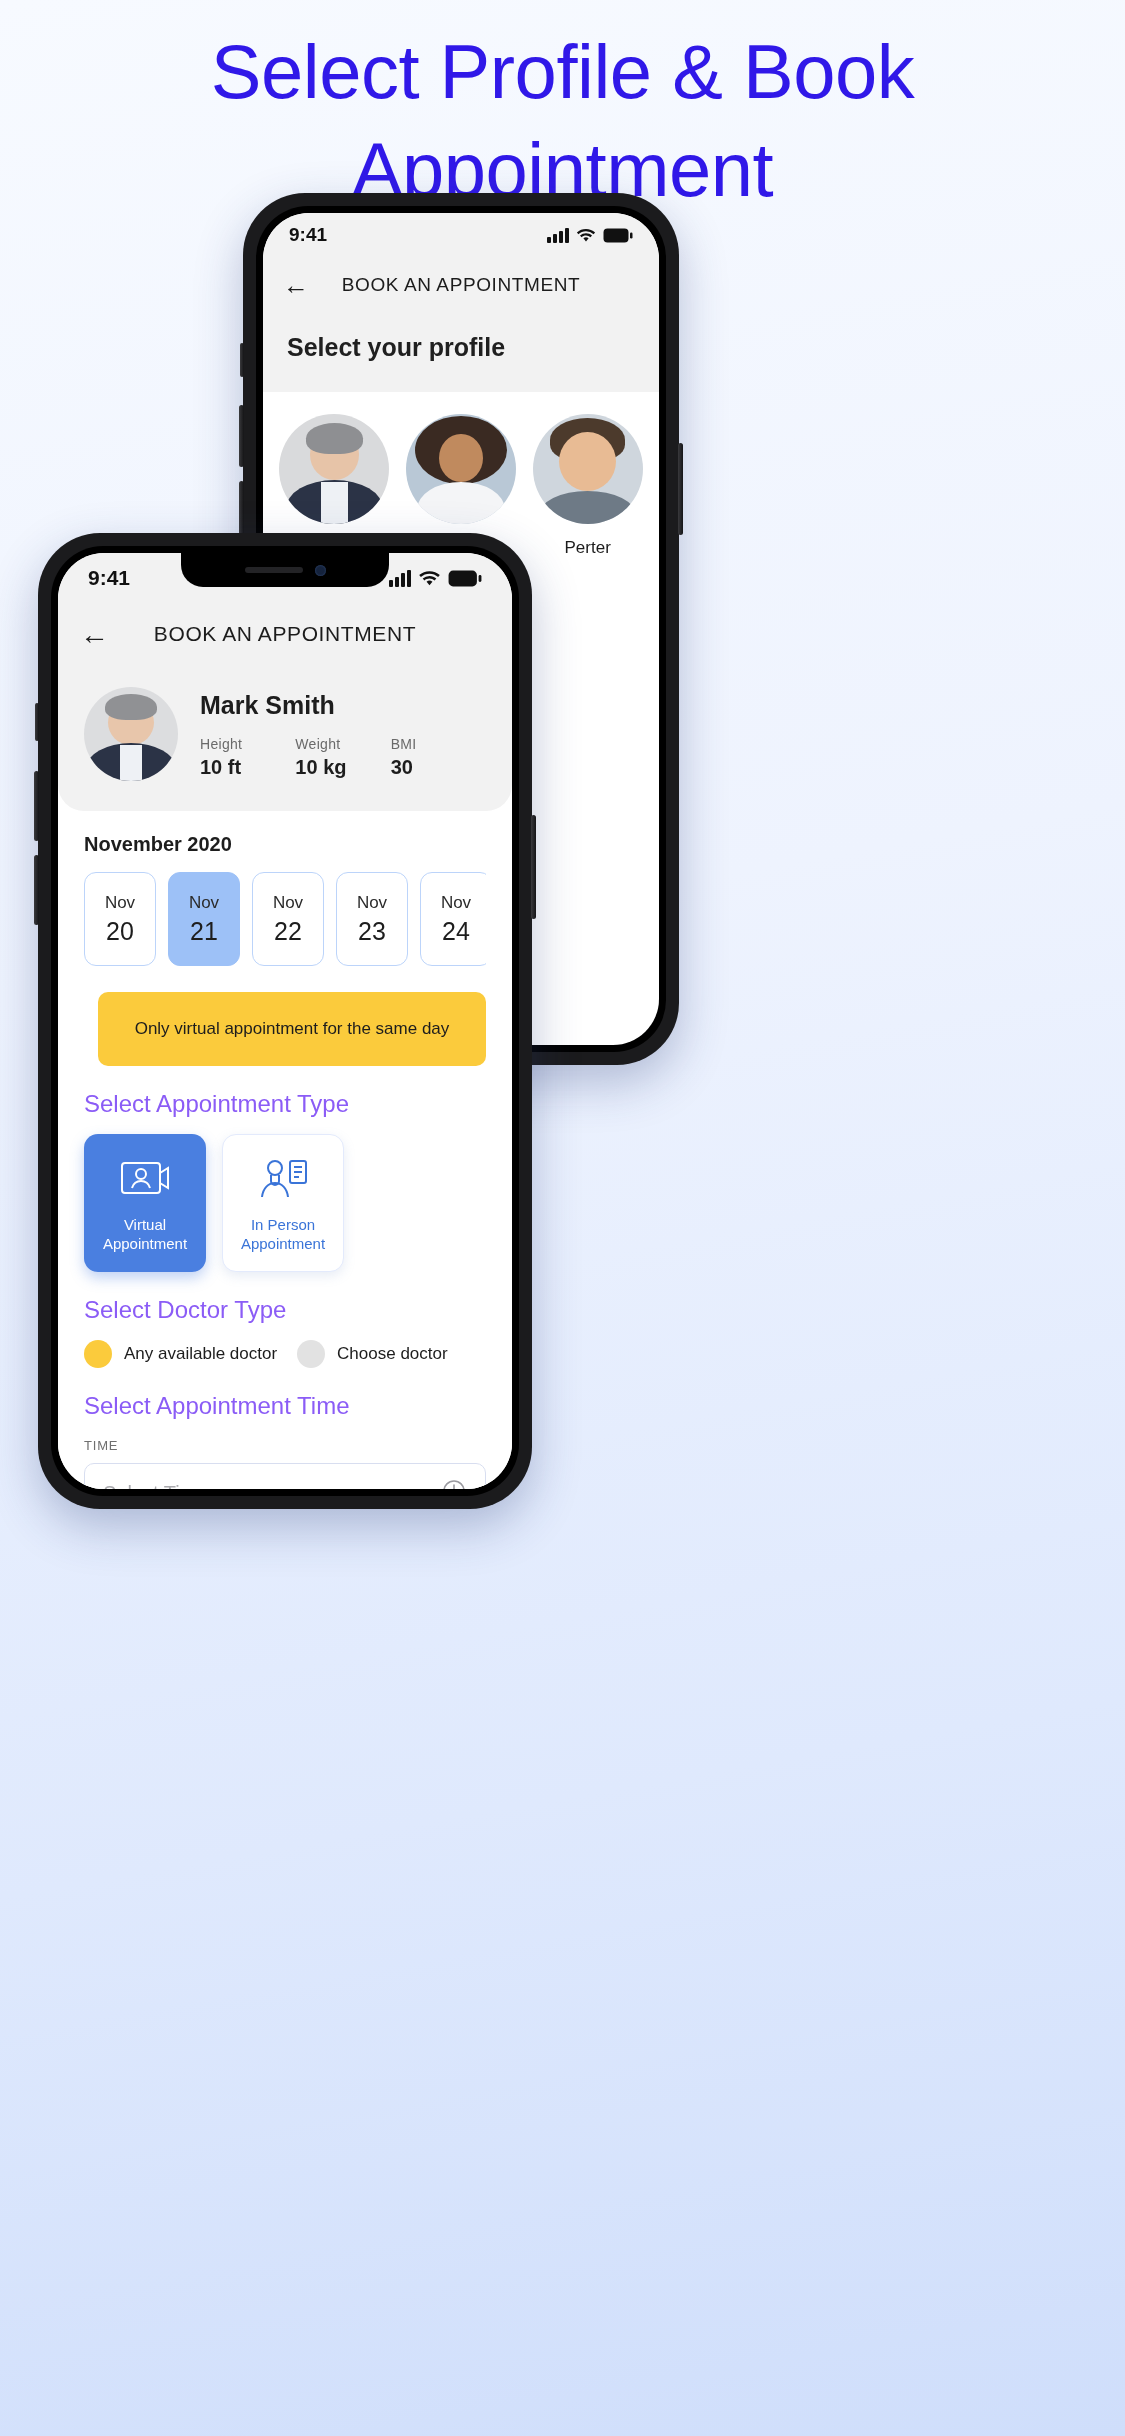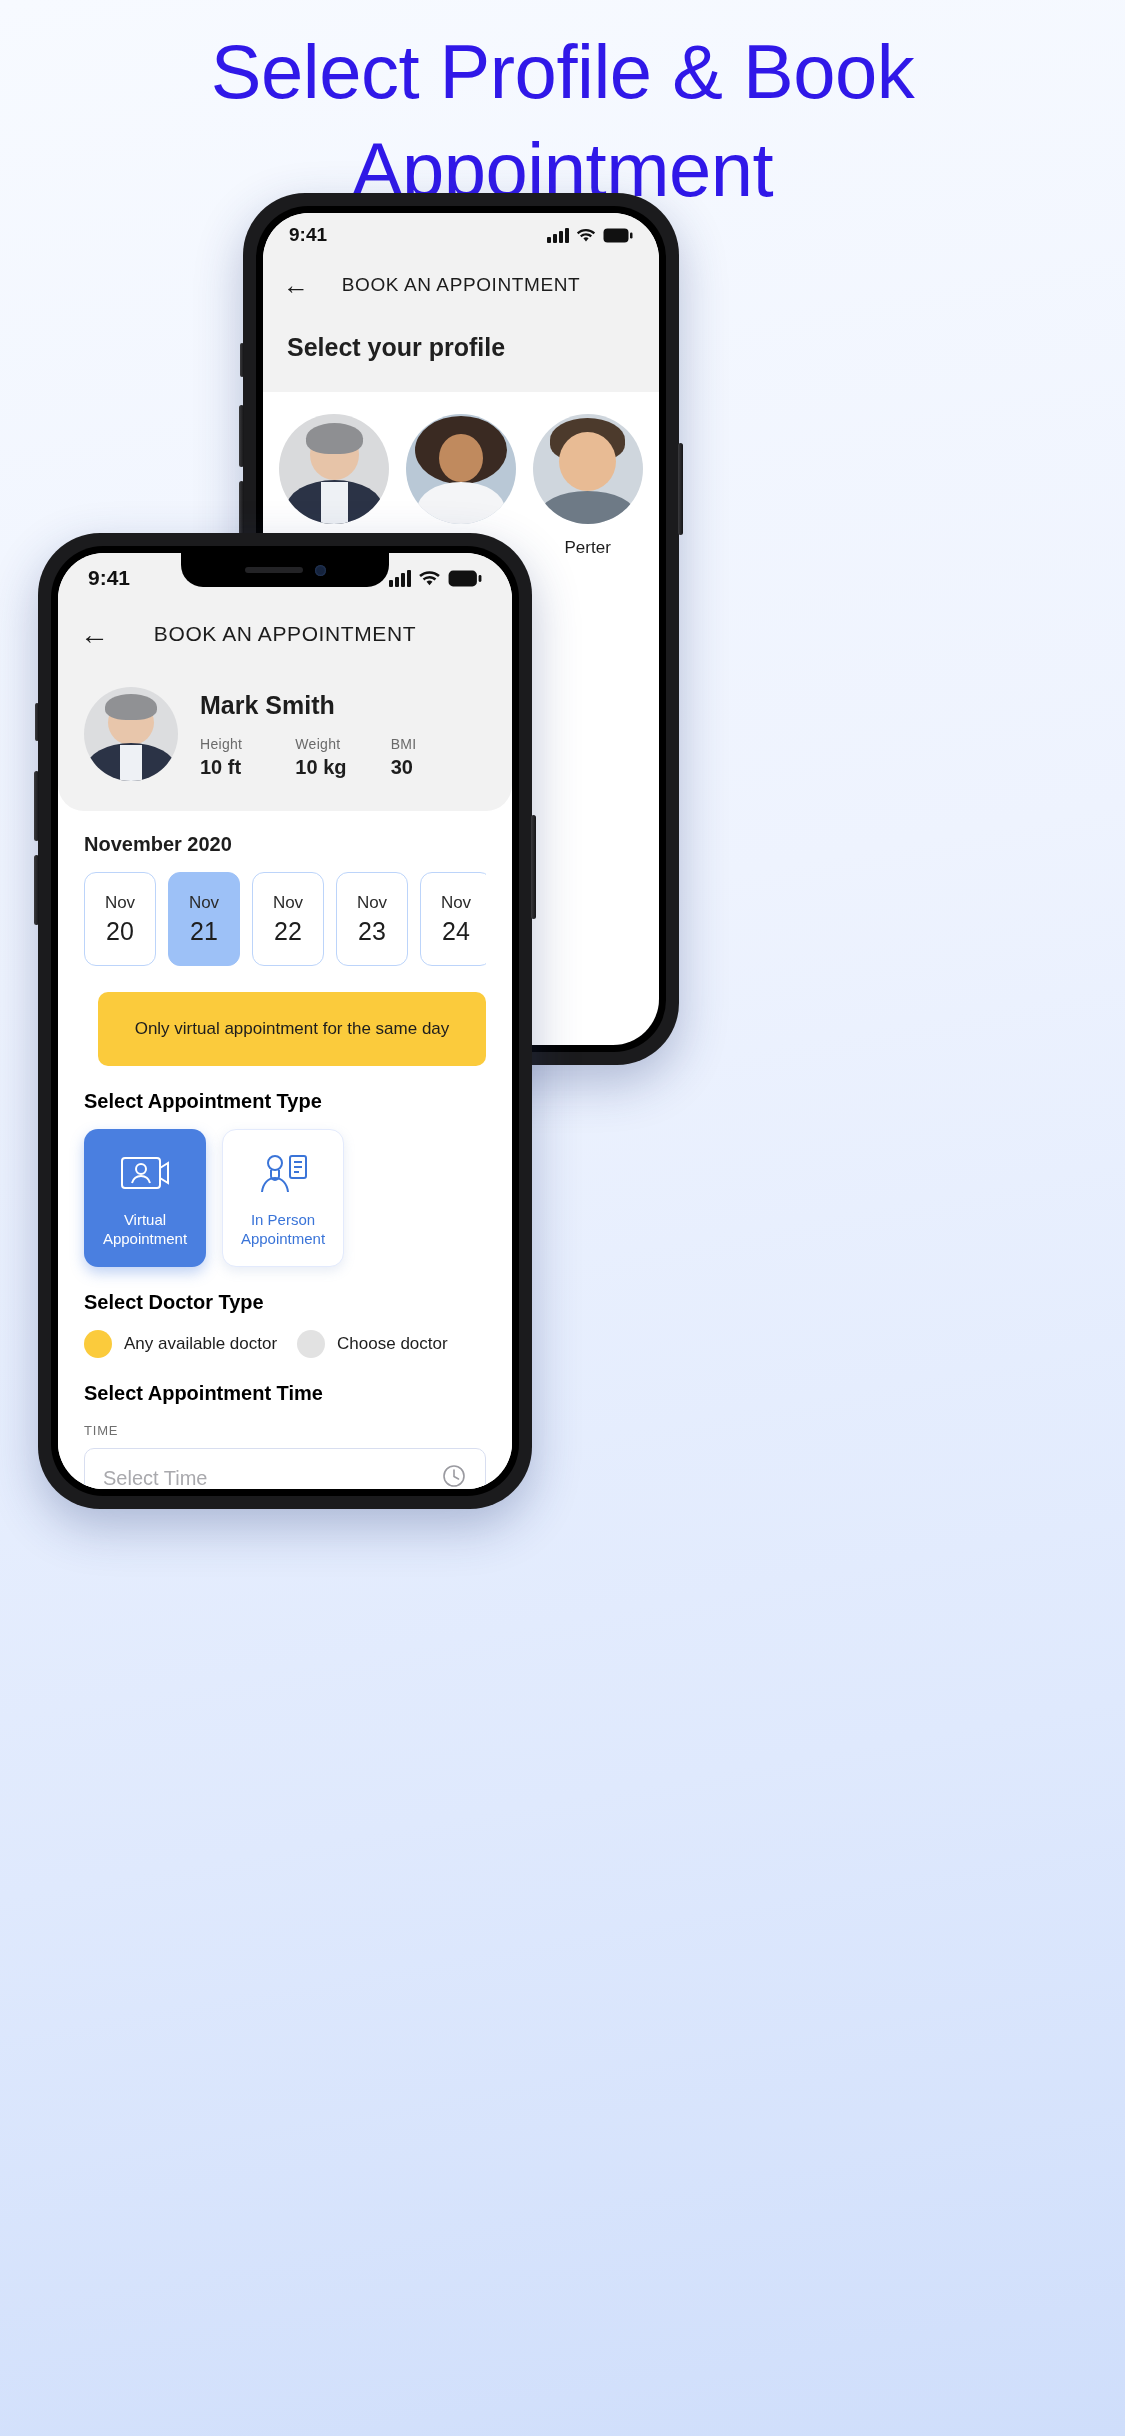--- a/index.html
+++ b/index.html
@@ -222,21 +222,21 @@
     border-radius: 10px;
     height: 74px;
     display: flex; align-items: center; justify-content: center;
     font-size: 17px;
     color: #1d1d1d;
     padding: 0 14px;
     text-align: left;
   }
 
   .sec-title {
-    font-size: 20px; font-weight: 700; color: #000000;
+    font-size: 24px; font-weight: 400; color: #8b5cf6;
     margin-top: 24px;
   }
 
   .type-row { display: flex; gap: 16px; margin-top: 16px; }
   .type-card {
     width: 122px; height: 138px;
     border-radius: 14px;
     display: flex; flex-direction: column;
     align-items: center; justify-content: center;
     padding: 10px 6px;

